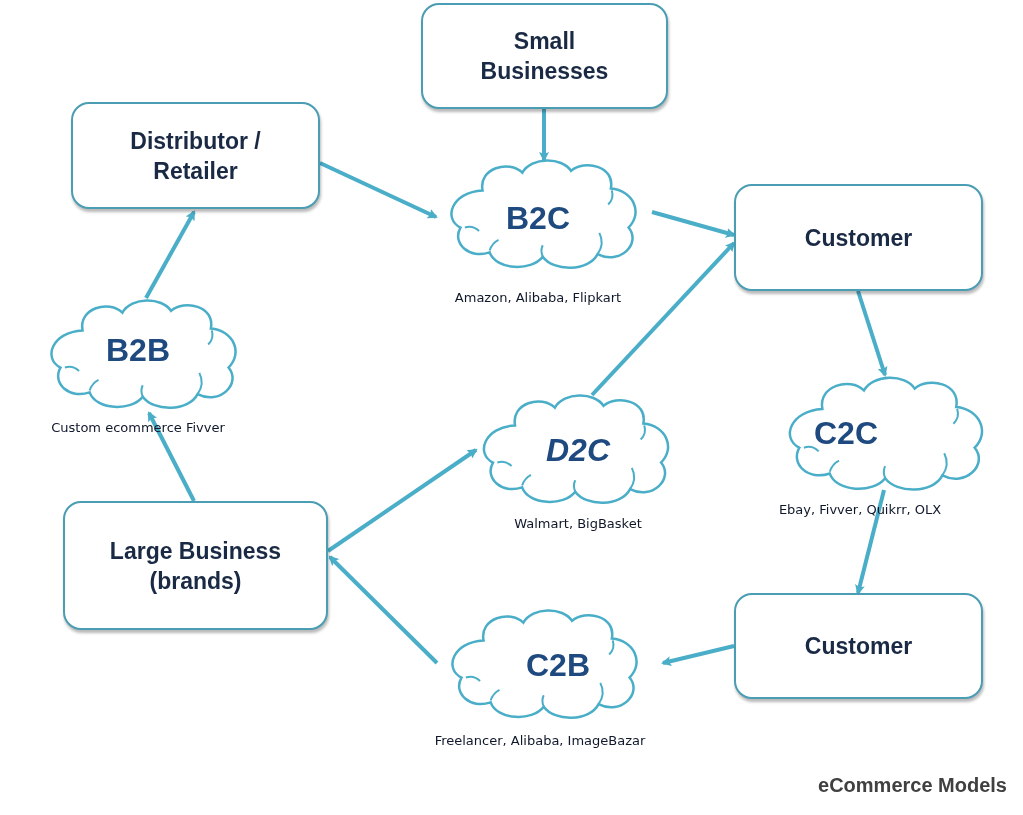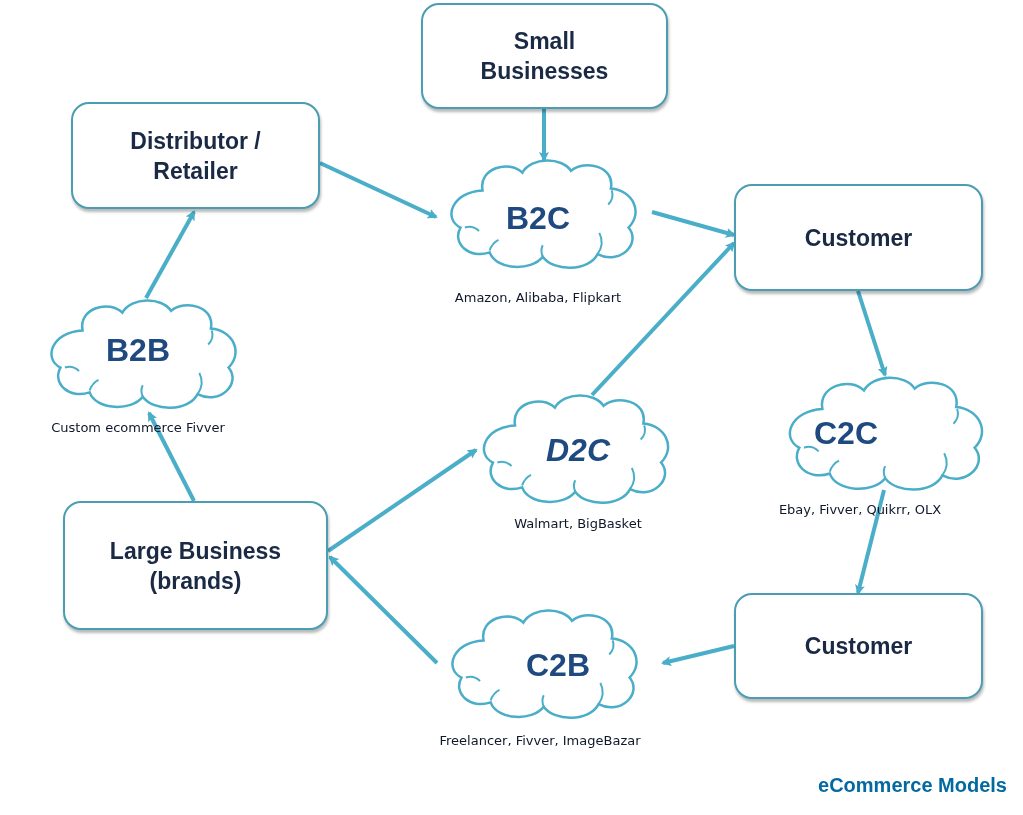--- a/index.html
+++ b/index.html
@@ -3,21 +3,21 @@
 <meta charset="utf-8">
 <style>
   html, body { margin:0; padding:0; background:#ffffff; }
   body { width:1023px; height:815px; position:relative; overflow:hidden; font-family:"Liberation Sans", sans-serif; }
   #diagram { position:absolute; left:0; top:0; }
   .box { position:absolute; box-sizing:border-box; background:#ffffff; border:2px solid #4a9db3; border-radius:18px;
          box-shadow:1px 3px 3px rgba(0,0,0,0.28); display:flex; align-items:center; justify-content:center; text-align:center; }
   .box-label { font-family:"Liberation Sans", sans-serif; font-weight:bold; font-size:23px; line-height:30px; color:#1a2a44; white-space:pre-line; }
   .cloud-label { position:absolute; font-family:"Liberation Sans", sans-serif; font-weight:bold; font-size:32px; color:#1f4a80; text-align:center; transform:translate(-50%,-50%); white-space:nowrap; }
   .caption { position:absolute; font-family:"DejaVu Sans", sans-serif; font-size:13px; color:#0f172a; white-space:nowrap; transform:translateX(-50%); }
-  .footer { position:absolute; right:16px; top:774px; font-family:"Liberation Sans", sans-serif; font-weight:bold; font-size:20px; color:#0369a1; }
+  .footer { position:absolute; right:16px; top:774px; font-family:"Liberation Sans", sans-serif; font-weight:bold; font-size:20px; color:#404040; }
 </style>
 </head>
 <body>
 
 <svg id="diagram" width="1023" height="815">
   <defs>
     <marker id="arrowhead" markerWidth="10" markerHeight="10" refX="8" refY="5" orient="auto" markerUnits="userSpaceOnUse">
       <path d="M0,0 L10,5 L0,10 L2,5 Z" fill="#4aaec8"></path>
     </marker>
     <symbol id="cloud-shape" viewBox="0 0 220 130">
@@ -73,15 +73,15 @@
 <div class="cloud-label" style="left:538px; top:218px;">B2C</div>
 <div class="cloud-label" style="left:138px; top:350px;">B2B</div>
 <div class="cloud-label" style="left:578px; top:450px;font-style:italic;">D2C</div>
 <div class="cloud-label" style="left:846px; top:433px;">C2C</div>
 <div class="cloud-label" style="left:542px; top:665px;margin-left:16px;">C2B</div>
 
 <div class="caption" style="left:538px; top:290px;">Amazon, Alibaba, Flipkart</div>
 <div class="caption" style="left:138px; top:420px;">Custom ecommerce Fivver</div>
 <div class="caption" style="left:578px; top:516px;">Walmart, BigBasket</div>
 <div class="caption" style="left:860px; top:502px;">Ebay, Fivver, Quikrr, OLX</div>
-<div class="caption" style="left:540px; top:733px;">Freelancer, Fivver, ImageBazar</div>
+<div class="caption" style="left:540px; top:733px;">Freelancer, Alibaba, ImageBazar</div>
 
 <div class="footer">eCommerce Models</div>
 
 </body></html>

